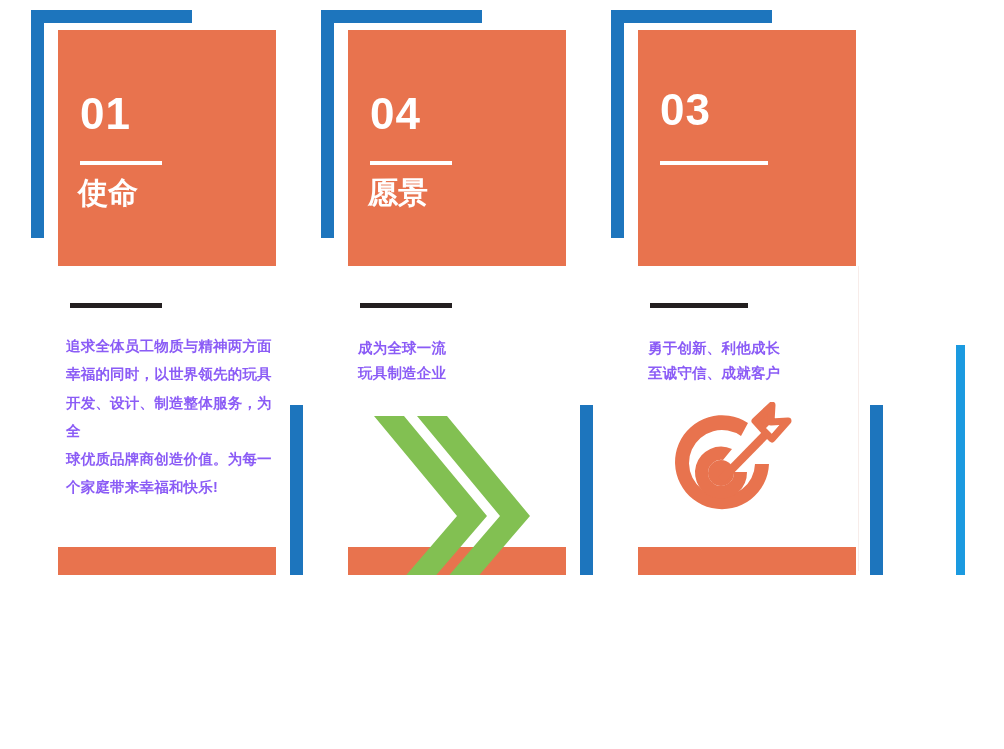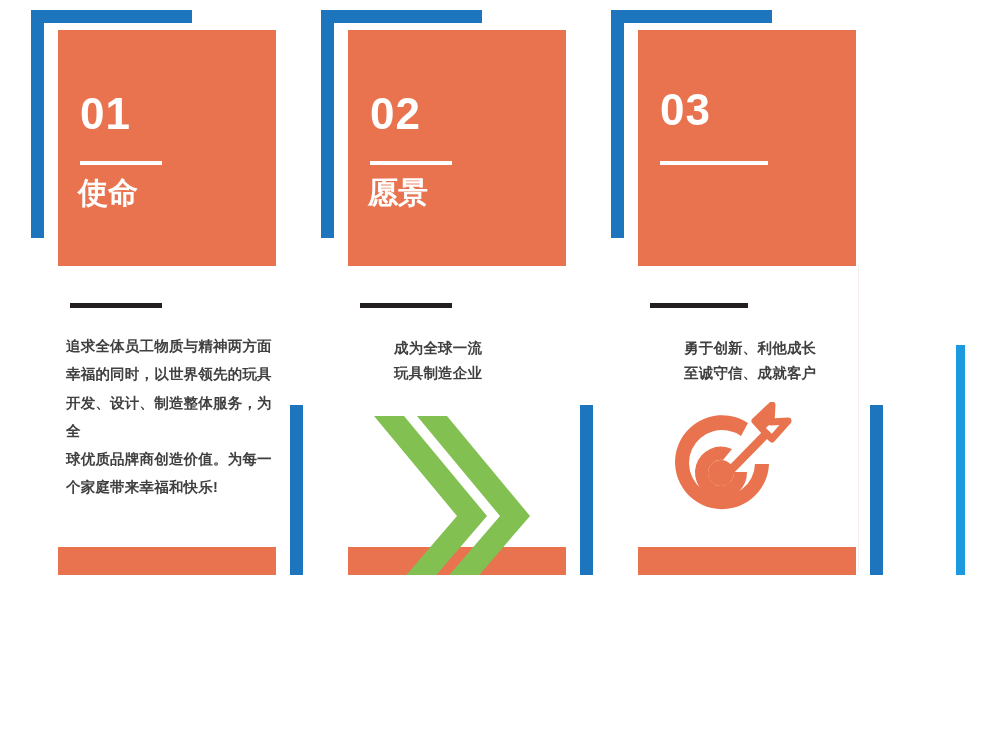--- a/index.html
+++ b/index.html
@@ -58,27 +58,27 @@
   }
 
   
   .body-rule {
     position: absolute;
     background: #231f20;
     height: 5px;
   }
   .body-text {
     position: absolute;
-    color: #404040;
+    color: #8b5cf6;
     font-size: 14.5px;
     font-weight: bold;
     line-height: 1.95;
     letter-spacing: 0.2px;
   }
-  .body-text.narrow { line-height: 1.75; margin-left: 36px; }
+  .body-text.narrow { line-height: 1.75; }
 
   
   .footer-bar {
     position: absolute;
     background: #e8734e;
   }
 
   
   .panel-edge {
     position: absolute;
@@ -131,21 +131,21 @@
   </div>
 
   <div class="footer-bar" style="left:58px;top:547px;width:218px;height:68px;"></div>
 
   <div class="abs bracket-tl" style="left:290px;top:0;width:230px;height:260px;">
     <div class="bar-h" style="left:31px;top:10px;width:161px;height:13px;"></div>
     <div class="bar-v" style="left:31px;top:10px;width:13px;height:228px;"></div>
   </div>
 
   <div class="card-block" style="left:348px;top:30px;width:218px;height:236px;">
-    <div class="card-num" style="left:22px;top:62px;">02</div>
+    <div class="card-num" style="left:22px;top:62px;">04</div>
     <div class="card-rule" style="left:22px;top:131px;width:82px;"></div>
     <div class="card-title" style="left:20px;top:148px;">愿景</div>
   </div>
 
   <div class="body-rule" style="left:360px;top:303px;width:92px;"></div>
   <div class="body-text narrow" style="left:358px;top:336px;width:210px;">
     <div>成为全球一流</div>
     <div>玩具制造企业</div>
   </div>
 

